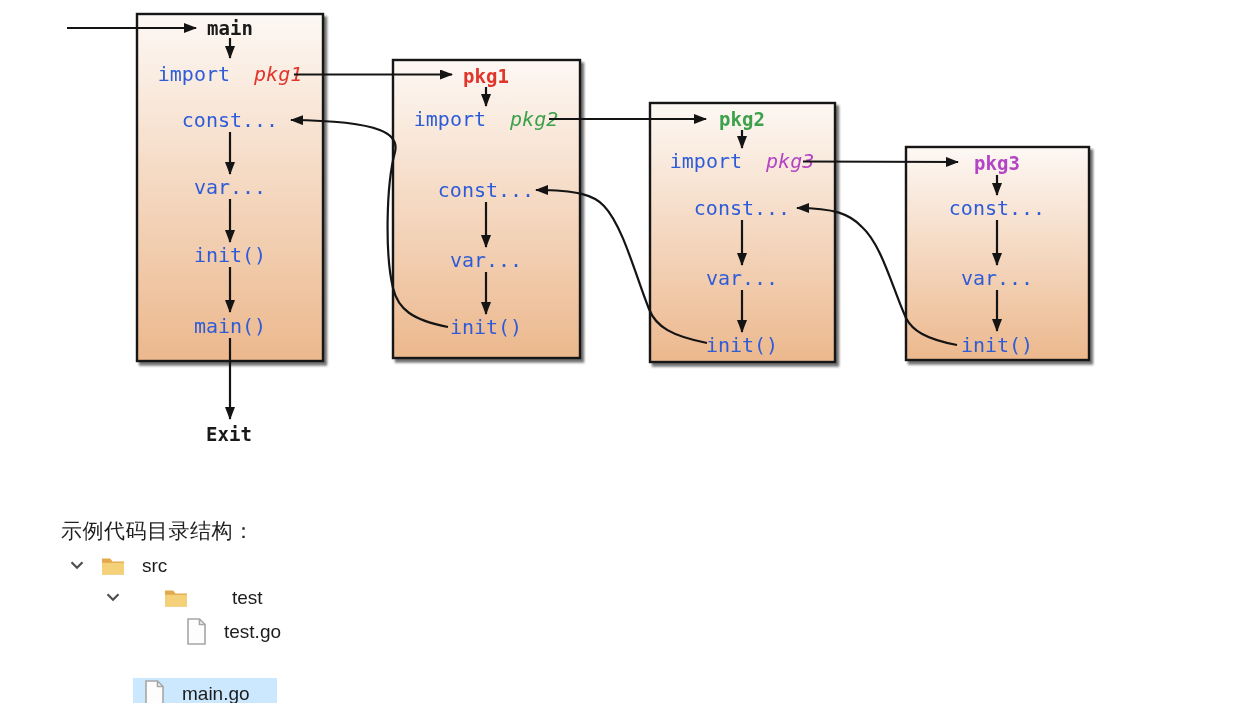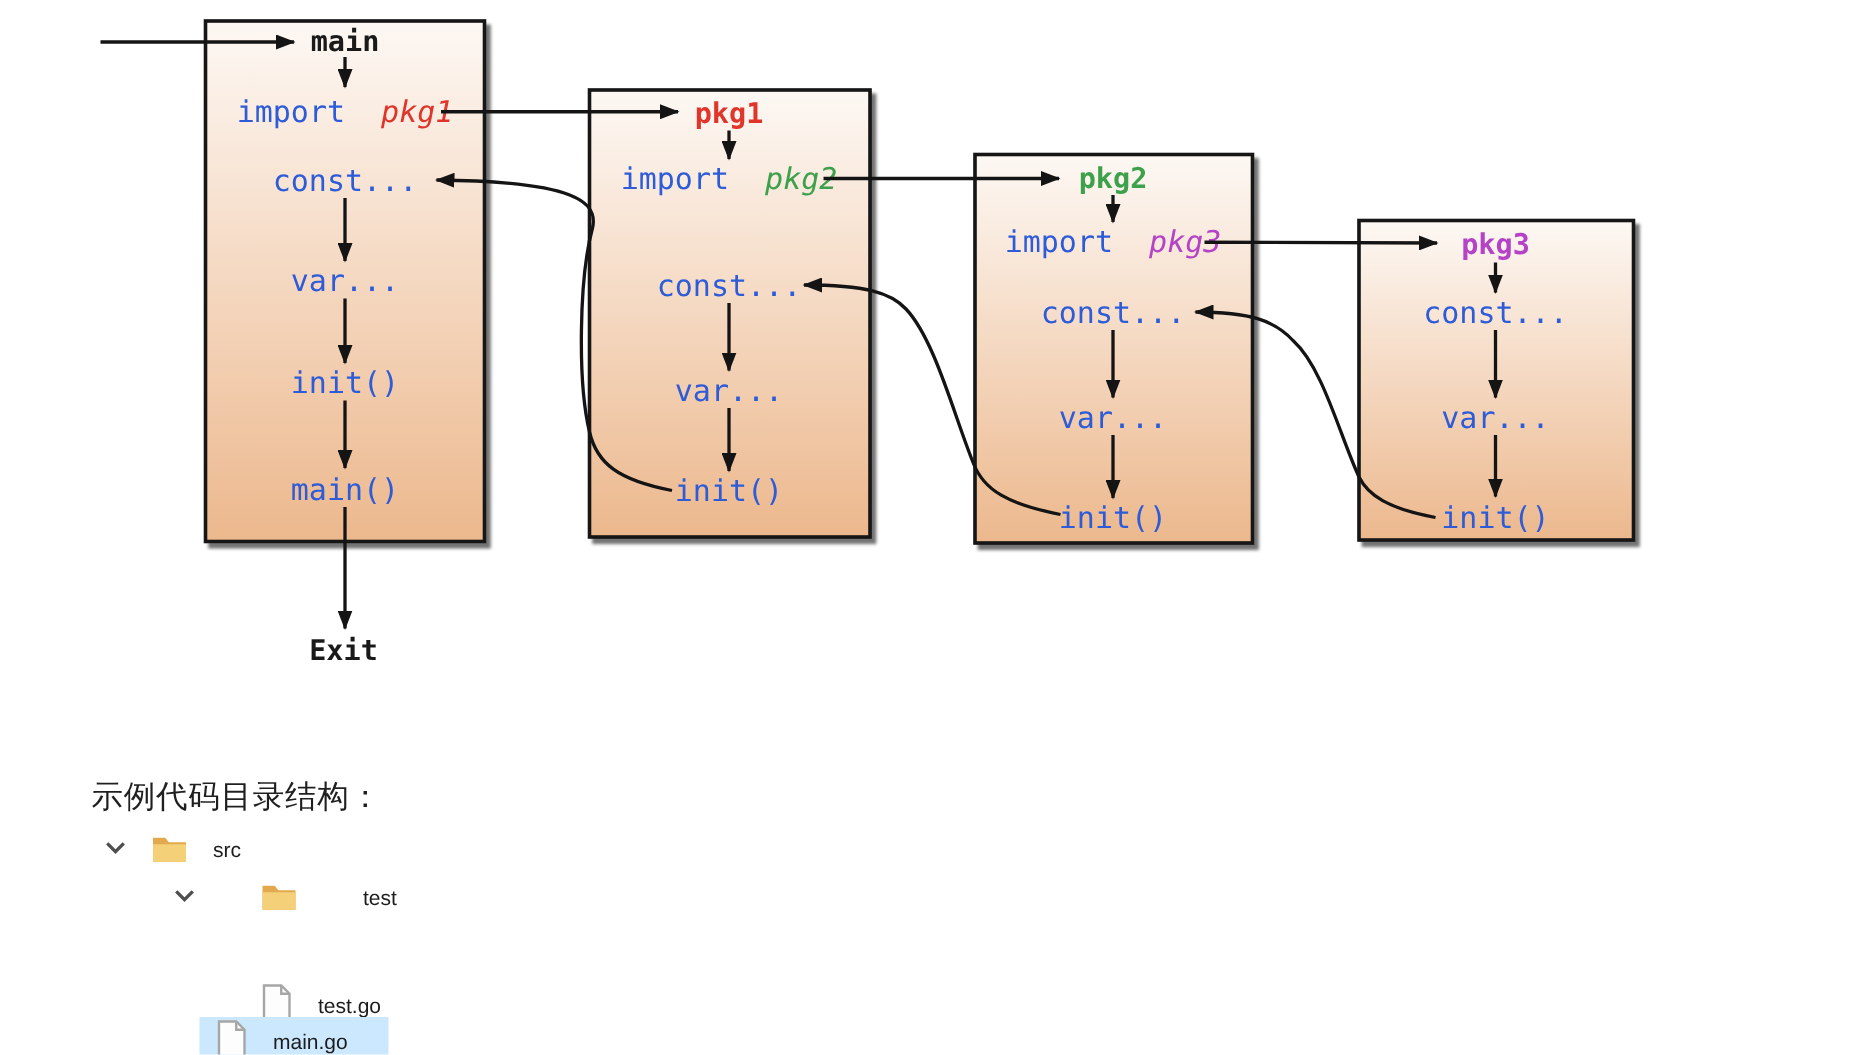--- a/index.html
+++ b/index.html
@@ -18,21 +18,21 @@
   .box { fill:url(#boxGrad); stroke:#141414; stroke-width:2.4; }
   .arrow { stroke:#141414; stroke-width:2.2; fill:none; }
 
   .section-heading {
     position:absolute; left:61px; top:517px;
     font-family:"DejaVu Serif","Liberation Serif",serif;
     font-size:21px; color:#1f1f1f; letter-spacing:0.5px;
   }
   .tree-row {
     position:absolute; display:flex; align-items:center;
-    height:31px; gap:17px; color:#1c1c1c; font-size:14px; cursor:default;
+    height:31px; gap:17px; color:#1c1c1c; font-size:19px; cursor:default;
   }
   .tree-row .icon { flex:0 0 auto; display:block; }
   .tree-label { white-space:nowrap; }
   .tree-row.selected { padding-left:11px; padding-right:27px;margin-top:31px; }
 </style>
 </head>
 <body>
 
 <svg id="diagram" width="1245" height="470" viewBox="0 0 1245 470">
   <defs>
@@ -127,32 +127,32 @@
     <svg class="icon" width="14" height="9" viewBox="0 0 14 9">
       <path d="M1.5 1.2 L7 6.8 L12.5 1.2" fill="none" stroke="#4e4e4e" stroke-width="2.2"></path>
     </svg>
     <svg class="icon" width="24" height="20" viewBox="0 0 24 20">
       <path d="M1 2.5 h8.2 l2.3 3 H23 V18.5 H1 z" fill="#e3a94e"></path>
       <path d="M1 6.8 H23 V18.5 H1 z" fill="#f4d078"></path>
     </svg>
     <span class="tree-label">src</span>
   </div>
 
-  <div class="tree-row" style="left:116px; top:582px;gap:44px;">
+  <div class="tree-row" style="left:106px; top:582px;gap:44px;">
     <svg class="icon" width="14" height="9" viewBox="0 0 14 9">
       <path d="M1.5 1.2 L7 6.8 L12.5 1.2" fill="none" stroke="#4e4e4e" stroke-width="2.2"></path>
     </svg>
     <svg class="icon" width="24" height="20" viewBox="0 0 24 20">
       <path d="M1 2.5 h8.2 l2.3 3 H23 V18.5 H1 z" fill="#e3a94e"></path>
       <path d="M1 6.8 H23 V18.5 H1 z" fill="#f4d078"></path>
     </svg>
     <span class="tree-label">test</span>
   </div>
 
-  <div class="tree-row" style="left:174px; top:616px;margin-top:38px;">
+  <div class="tree-row" style="left:186px; top:616px;">
     <svg class="icon" width="21" height="27" viewBox="0 0 21 27">
       <path d="M2 1 h11.5 L19 6.5 V26 H2 z" fill="#fdfdfd" stroke="#a6a6a6" stroke-width="1.6"></path>
       <path d="M13.5 1 V6.5 H19" fill="none" stroke="#a6a6a6" stroke-width="1.6"></path>
     </svg>
     <span class="tree-label">test.go</span>
   </div>
 
   <div class="tree-row selected" style="left: 133px; top: 647px; background: rgb(204, 232, 255);">
     <svg class="icon" width="21" height="27" viewBox="0 0 21 27">
       <path d="M2 1 h11.5 L19 6.5 V26 H2 z" fill="#fdfdfd" stroke="#a6a6a6" stroke-width="1.6"></path>

